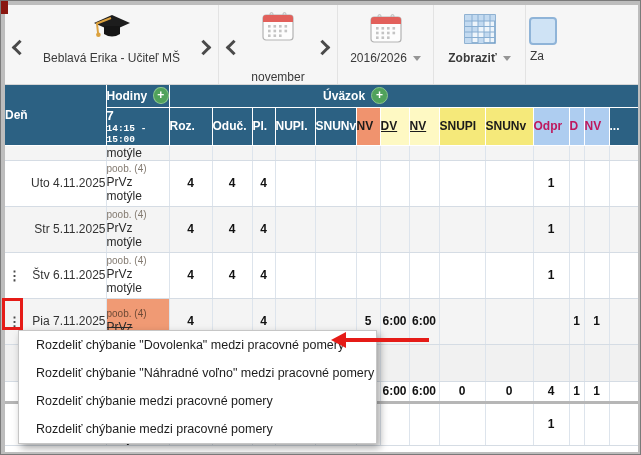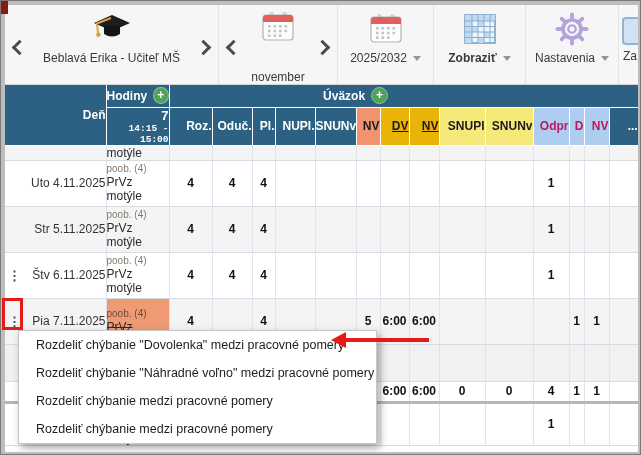--- a/index.html
+++ b/index.html
@@ -17,25 +17,25 @@
   .chev.left{transform:rotate(45deg);left:9px;}
   .chev.right{transform:rotate(-135deg);right:9px;}
   .caret{display:inline-block;width:0;height:0;border-left:4px solid transparent;border-right:4px solid transparent;border-top:5px solid #959595;margin-left:6px;}
   #tb-last{overflow:hidden;border-right:none;align-items:flex-start;}
   #tb-last .tb-label{position:absolute;left:4px;top:44px;}
   #tb-last .sliver{position:absolute;left:3px;top:12px;width:24px;height:24px;background:#cfe3f5;border:2px solid #8fb4d8;border-radius:4px;}
 
   
   #grid{position:absolute;left:0;top:80px;width:633px;border-collapse:collapse;table-layout:fixed;}
   #grid th,#grid td{padding:0;margin:0;overflow:hidden;box-sizing:border-box;}
-  thead th{background:#2c6183;color:#fff;font-weight:bold;font-size:12px;border-right:1px solid rgba(255,255,255,.8);border-bottom:1px solid rgba(255,255,255,.8);text-align:right;}
+  thead th{background:#2c6183;color:#fff;font-weight:bold;font-size:12px;border-right:1px solid rgba(255,255,255,.8);border-bottom:1px solid rgba(255,255,255,.8);text-align:left;}
   tr.hband th{height:22px;}
   tr.hcols th{height:35px;}
   th.h-orange{background:#f0936e;color:#1b1b1b;}
-  th.h-pink{background:#eab308;color:#1b1b1b;text-decoration:underline;}
+  th.h-pink{background:#fef9c3;color:#1b1b1b;text-decoration:underline;}
   th.h-yellow{background:#f5e97a;color:#1b1b1b;}
   th.h-blue{background:#aecdf0;color:#be185d;}
   th.h-dots{background:#2c6183;color:#fff;}
   .group-flex{display:flex;align-items:center;justify-content:center;gap:6px;}
   #uvazok-head .group-flex{margin-right:96px;}
   .plus-btn{width:15px;height:15px;border-radius:50%;background:#50a25b;border:1px solid #8bc48f;color:#fff;font-size:12px;line-height:13px;font-weight:bold;display:inline-flex;align-items:center;justify-content:center;}
   .period-num{font-size:13px;line-height:15px;font-weight:bold;}
   .period-time{font-size:9.5px;line-height:11px;font-weight:bold;font-family:Liberation Mono, monospace;}
 
   tbody td{border-right:1px solid #dde4ec;border-bottom:1px solid #d5dce4;background:#fff;font-size:12px;color:#222;}
@@ -133,21 +133,21 @@
                 <rect x="12.5" y="18.7" width="2.6" height="2.6"></rect>
                 <rect x="18" y="18.7" width="2.6" height="2.6"></rect>
                 <rect x="23.5" y="18.7" width="2.6" height="2.6"></rect>
               <rect x="7" y="23.4" width="2.6" height="2.6"></rect>
                 <rect x="12.5" y="23.4" width="2.6" height="2.6"></rect>
                 <rect x="18" y="23.4" width="2.6" height="2.6"></rect>
             </g>
           </svg>
         </div>
         <div class="tb-label">
-          <span>2025/2032</span>
+          <span>2016/2026</span>
           <span class="caret"></span>
         </div>
       </div>
 
       <div class="tb-item" style="width:92px;font-weight:bold;">
         <div class="tb-icon">
           <svg width="32" height="30" viewBox="0 0 32 30">
             <rect x="1" y="1" width="30" height="28" fill="#eef5fb" stroke="#6f9cc6" stroke-width="1.5"></rect>
             <rect x="1" y="1" width="30" height="6" fill="#c3daf0"></rect>
             <rect x="1" y="7" width="7" height="22" fill="#c3daf0"></rect>
@@ -166,42 +166,20 @@
                 <line x1="1" y1="23.5" x2="31" y2="23.5"></line>
             </g>
           </svg>
         </div>
         <div class="tb-label">
           <span>Zobraziť</span>
           <span class="caret"></span>
         </div>
       </div>
 
-      <div class="tb-item" style="width:93px;">
-        <div class="tb-icon">
-          <svg width="36" height="36" viewBox="0 0 34 34">
-            <g fill="#b5a3dd">
-              <rect x="15.2" y="1.5" width="3.6" height="7" rx="1.6"></rect>
-              <rect x="15.2" y="1.5" width="3.6" height="7" rx="1.6" transform="rotate(45 17 17)"></rect>
-              <rect x="15.2" y="1.5" width="3.6" height="7" rx="1.6" transform="rotate(90 17 17)"></rect>
-              <rect x="15.2" y="1.5" width="3.6" height="7" rx="1.6" transform="rotate(135 17 17)"></rect>
-              <rect x="15.2" y="1.5" width="3.6" height="7" rx="1.6" transform="rotate(180 17 17)"></rect>
-              <rect x="15.2" y="1.5" width="3.6" height="7" rx="1.6" transform="rotate(225 17 17)"></rect>
-              <rect x="15.2" y="1.5" width="3.6" height="7" rx="1.6" transform="rotate(270 17 17)"></rect>
-              <rect x="15.2" y="1.5" width="3.6" height="7" rx="1.6" transform="rotate(315 17 17)"></rect>
-            </g>
-            <circle cx="17" cy="17" r="8.5" fill="none" stroke="#b5a3dd" stroke-width="3.5"></circle>
-            <circle cx="17" cy="17" r="3.5" fill="none" stroke="#b5a3dd" stroke-width="2.2"></circle>
-          </svg>
-        </div>
-        <div class="tb-label">
-          <span>Nastavenia</span>
-          <span class="caret"></span>
-        </div>
-      </div>
 
       <div class="tb-item" id="tb-last" style="flex:1;">
         <div class="sliver"></div>
         <div class="tb-label">Za</div>
       </div>
     </div>
 
     <table id="grid">
       <colgroup>
         <col style="width:101px">

